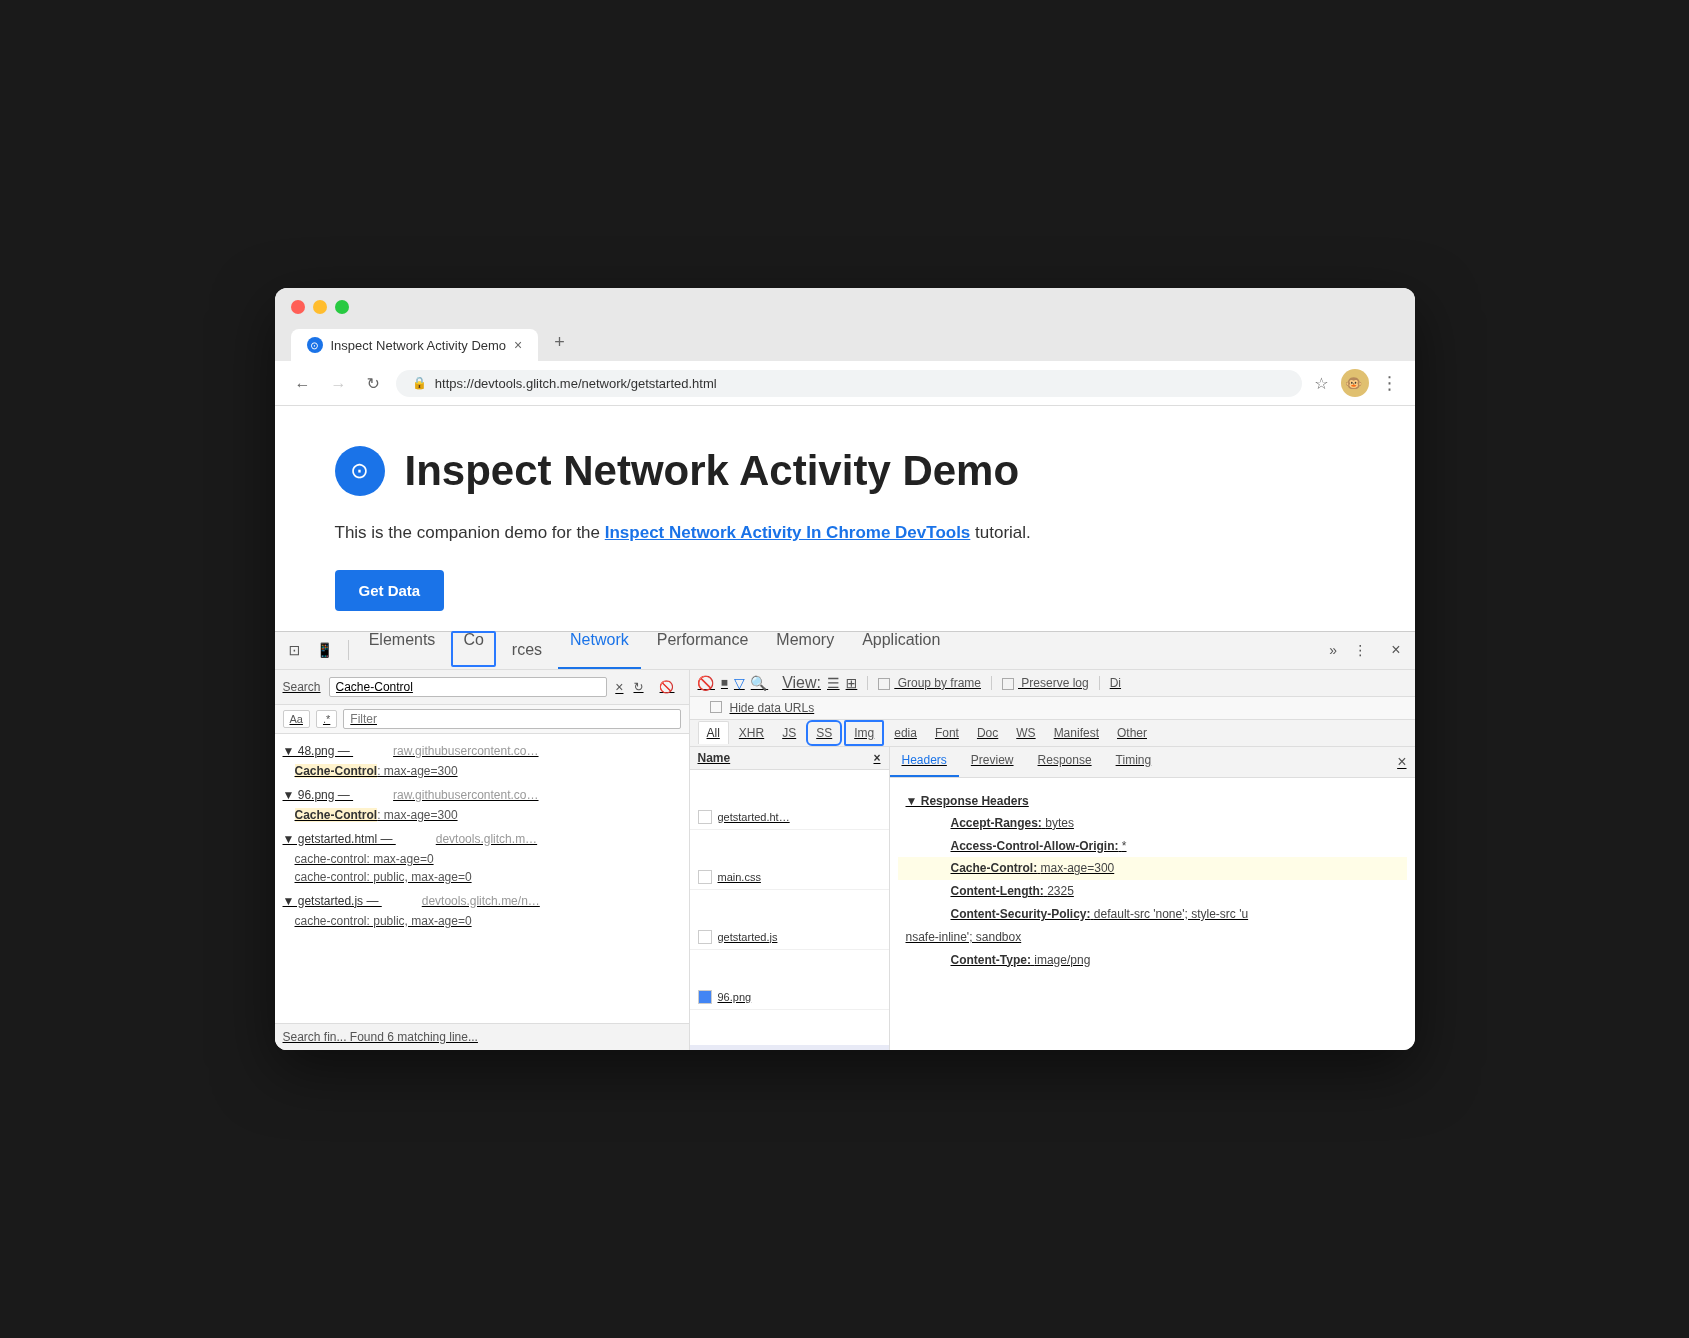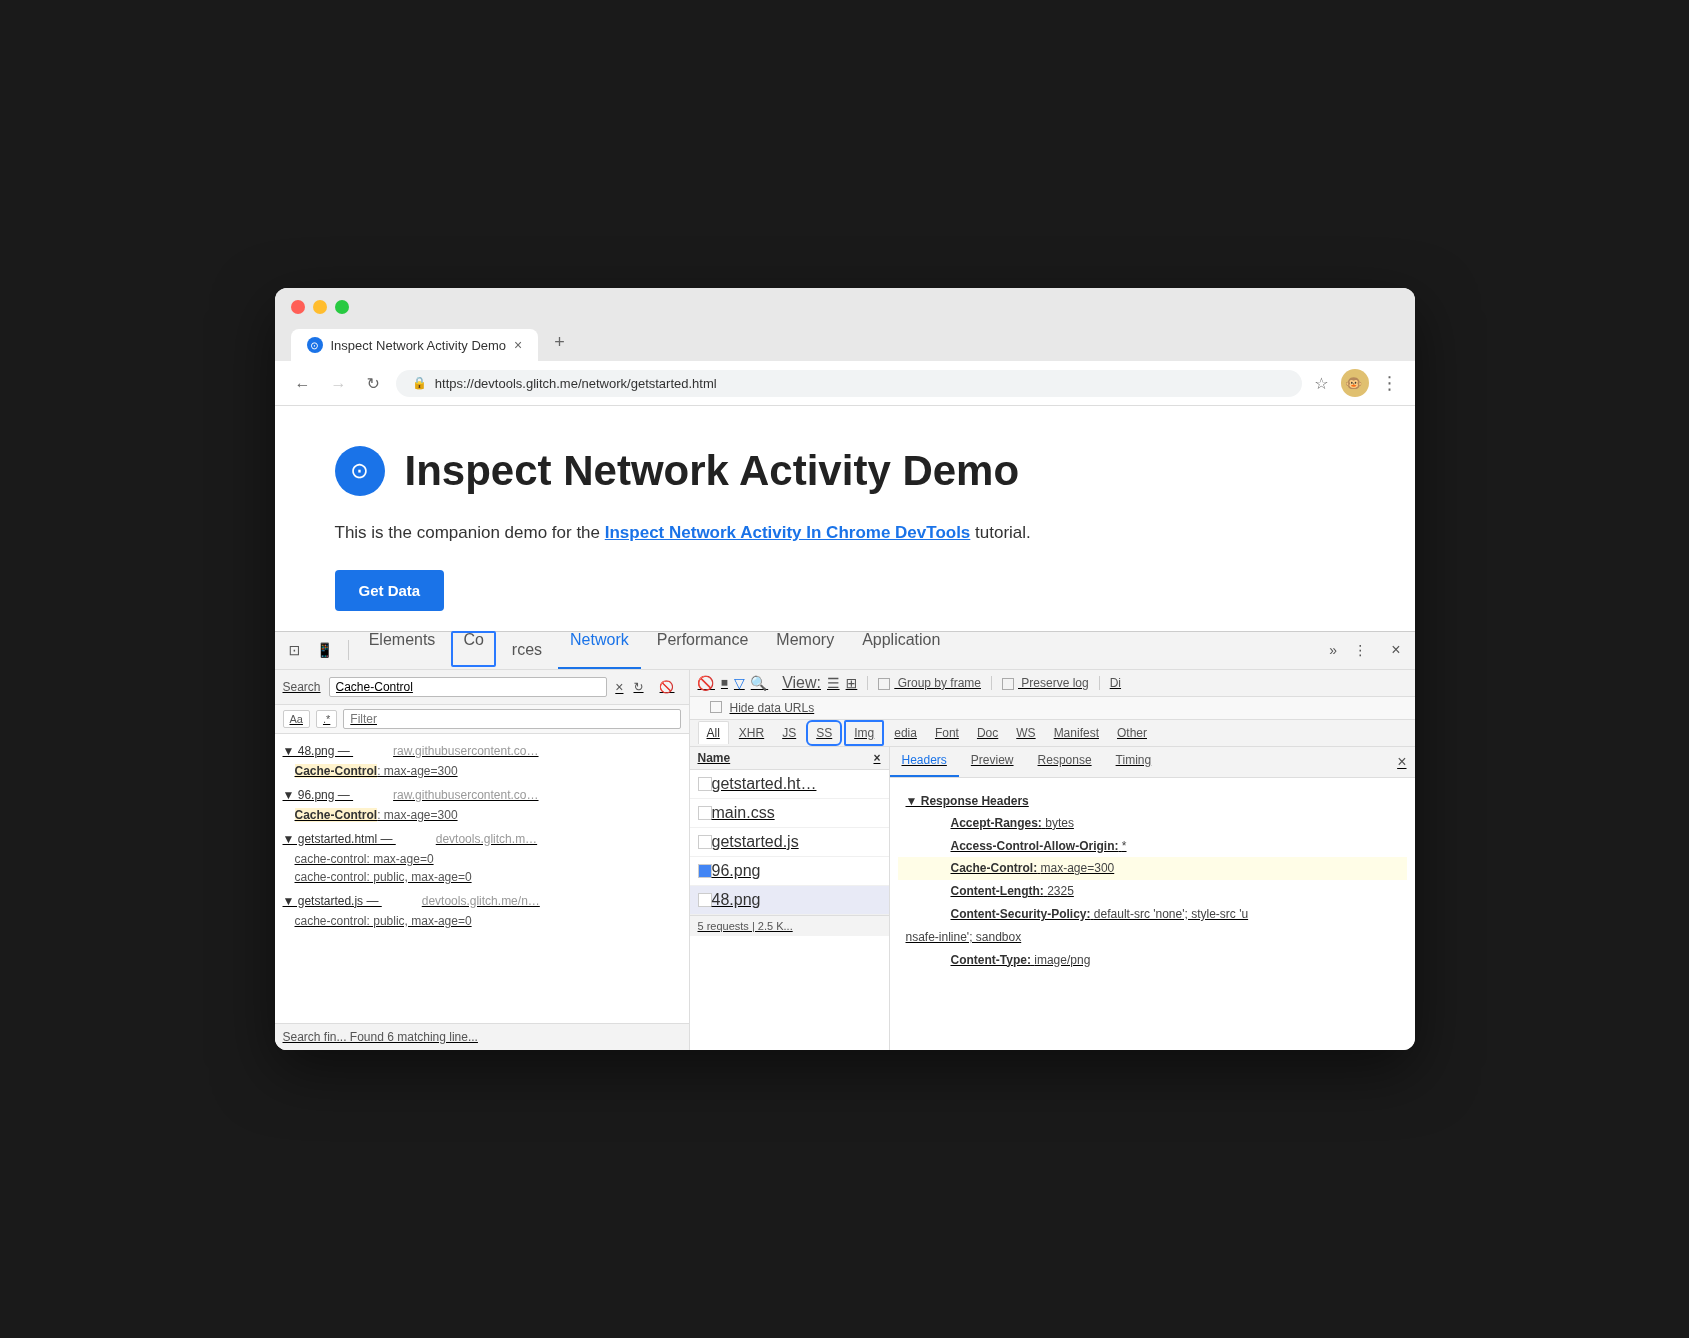--- a/index.html
+++ b/index.html
@@ -270,22 +270,22 @@
     }
     .dt-net-files {
       width: 200px; border-right: 1px solid #ddd; overflow-y: auto;
     }
     .dt-net-files-header {
       padding: 4px 8px; font-size: 12px; font-weight: 600; color: #333;
       background: #f3f3f3; border-bottom: 1px solid #ddd;
       display: flex; align-items: center; justify-content: space-between;
     }
     .dt-net-file-row {
-      padding: 5px 8px; font-size: 16px; color: #333; cursor: pointer;
-      display: flex; align-items: center; border-bottom: 1px solid #f0f0f0;
+      padding: 5px 8px; font-size: 11px; color: #333; cursor: pointer;
+      display: flex; align-items: center; gap: 6px; border-bottom: 1px solid #f0f0f0; margin-top: 35px;
     }
     .dt-net-file-row.selected { background: #e8eaf6; }
     .file-icon {
       width: 14px; height: 14px; border: 1px solid #ccc; background: white;
       display: flex; align-items: center; justify-content: center;
     }
     .file-icon.blue { background: #4285f4; }
     .dt-net-status {
       padding: 4px 8px; font-size: 11px; color: #555; border-top: 1px solid #ddd;
       background: #f3f3f3;

